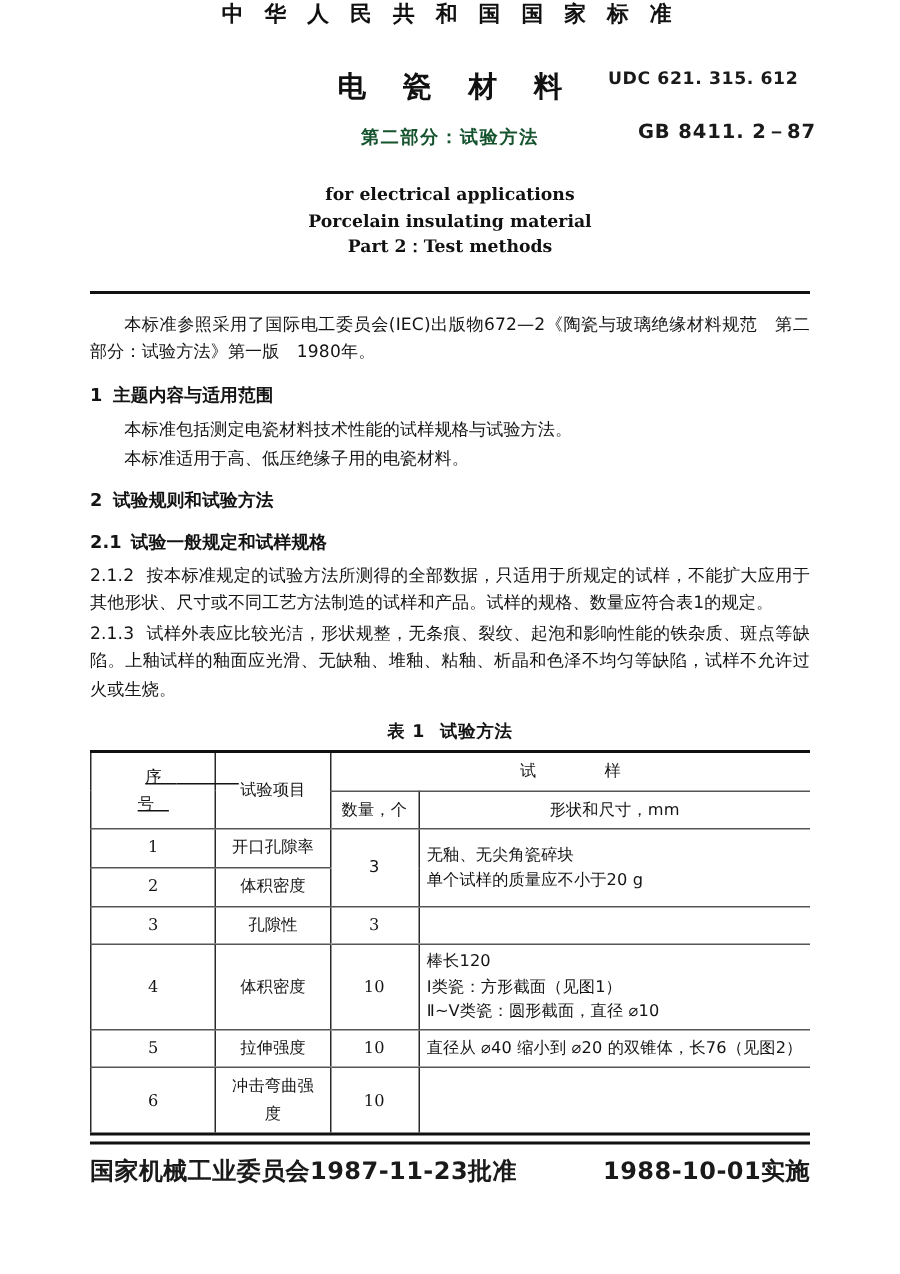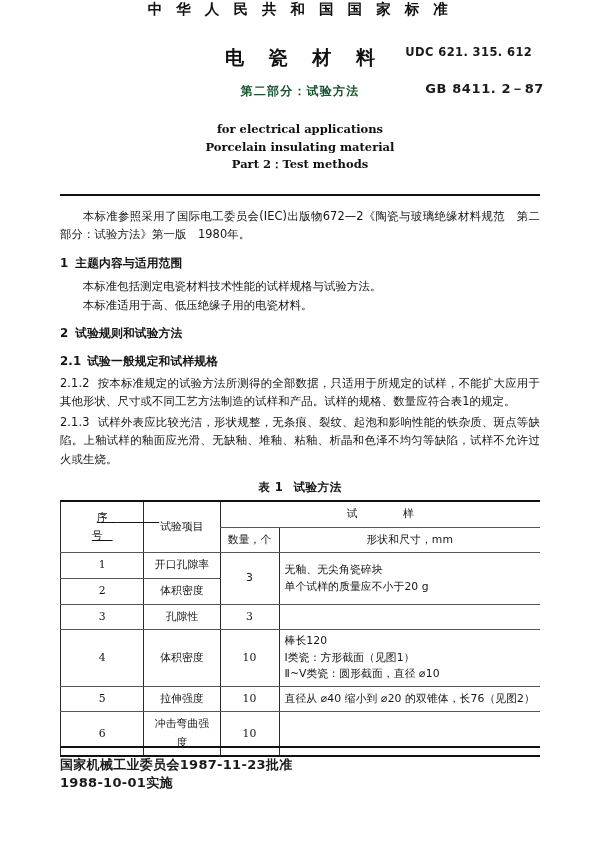--- a/index.html
+++ b/index.html
@@ -171,24 +171,23 @@
   }
   .rule-bottom {
     border: 0;
     border-top: 2.2px solid #111;
     margin: 0 0 8px 0;
   }
   .footer-row {
     display: flex;
     justify-content: space-between;
     align-items: baseline;
-    font-size: 13px;
+    font-size: 16px;
     font-weight: bold;
     letter-spacing: 0.3px;
-    flex-direction: column;
   }
 </style>
 </head>
 <body>
 
 <div class="page">
 
   <div class="masthead">中 华 人 民 共 和 国 国 家 标 准</div>
 
   <div class="title-block">

